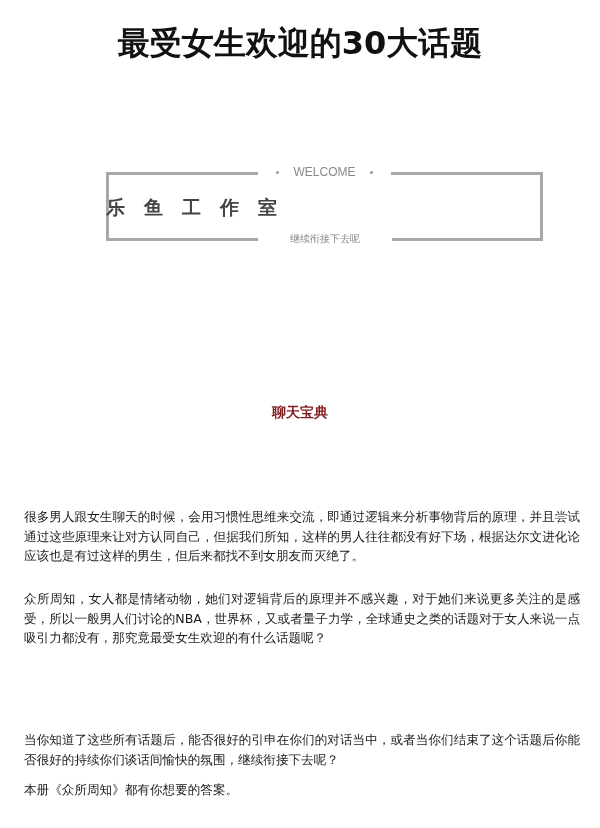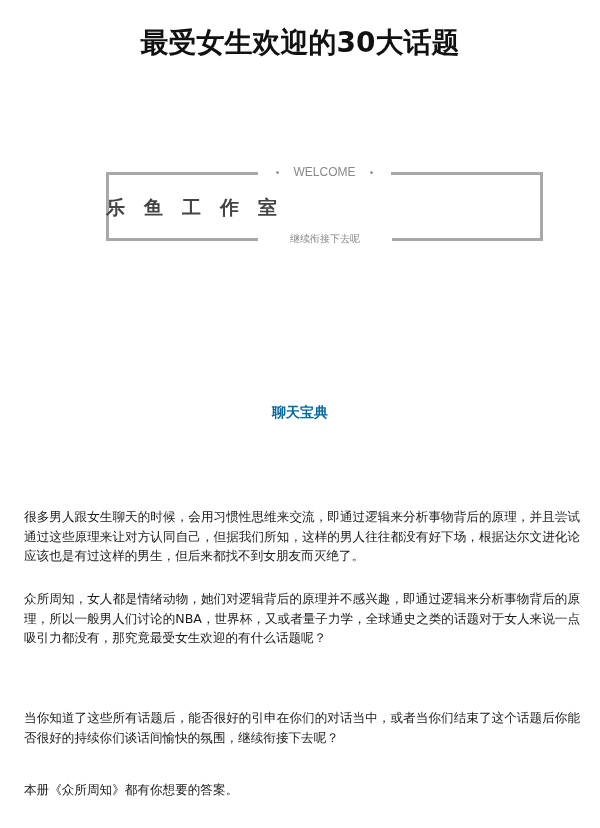--- a/index.html
+++ b/index.html
@@ -14,21 +14,21 @@
       overflow: hidden;
       font-family: "DejaVu Sans", "Liberation Sans", sans-serif;
       color: #111111;
     }
     .title {
       position: absolute;
       left: 0;
       top: 26px;
       width: 600px;
       text-align: center;
-      font-size: 28px;
+      font-size: 32px;
       font-weight: bold;
       line-height: 34px;
       color: #111111;
       letter-spacing: 0px;
     }
     
     .banner {
       position: absolute;
       left: 71px;
       top: 172px;
@@ -102,35 +102,35 @@
     }
     .section-heading {
       position: absolute;
       left: 0;
       top: 402px;
       width: 600px;
       text-align: center;
       font-size: 14px;
       font-weight: bold;
       line-height: 20px;
-      color: #0369a1;
+      color: #7f1d1d;
     }
     .para {
       position: absolute;
       left: 24px;
       width: 556px;
       font-size: 12.6px;
       line-height: 19.5px;
       color: #1a1a1a;
       margin: 0;
       text-align: justify;
     }
     .p1 { top: 507px; }
     .p2 { top: 589px; }
-    .p3 { top: 708px; }
+    .p3 { top: 730px; }
     .p4 { top: 780px; }
   </style>
 </head>
 <body>
 
 <div class="title">最受女生欢迎的30大话题</div>
 
 <div class="banner">
   <div class="edge-left"></div>
   <div class="edge-right"></div>
@@ -141,15 +141,15 @@
   <div class="welcome">
     <span class="dot"></span><span>WELCOME</span><span class="dot"></span>
   </div>
   <div class="studio">乐　鱼　工　作　室</div>
   <div class="tagline">继续衔接下去呢</div>
 </div>
 
 <div class="section-heading">聊天宝典</div>
 
 <p class="para p1">很多男人跟女生聊天的时候，会用习惯性思维来交流，即通过逻辑来分析事物背后的原理，并且尝试通过这些原理来让对方认同自己，但据我们所知，这样的男人往往都没有好下场，根据达尔文进化论应该也是有过这样的男生，但后来都找不到女朋友而灭绝了。</p>
-<p class="para p2">众所周知，女人都是情绪动物，她们对逻辑背后的原理并不感兴趣，即通过逻辑来分析事物背后的原理，所以一般男人们讨论的NBA，世界杯，又或者量子力学，全球通史之类的话题对于女人来说一点吸引力都没有，那究竟最受女生欢迎的有什么话题呢？</p>
+<p class="para p2">众所周知，女人都是情绪动物，她们对逻辑背后的原理并不感兴趣，对于她们来说更多关注的是感受，所以一般男人们讨论的NBA，世界杯，又或者量子力学，全球通史之类的话题对于女人来说一点吸引力都没有，那究竟最受女生欢迎的有什么话题呢？</p>
 <p class="para p3">当你知道了这些所有话题后，能否很好的引申在你们的对话当中，或者当你们结束了这个话题后你能否很好的持续你们谈话间愉快的氛围，继续衔接下去呢？</p>
 <p class="para p4">本册《众所周知》都有你想要的答案。</p>
 
 </body></html>

